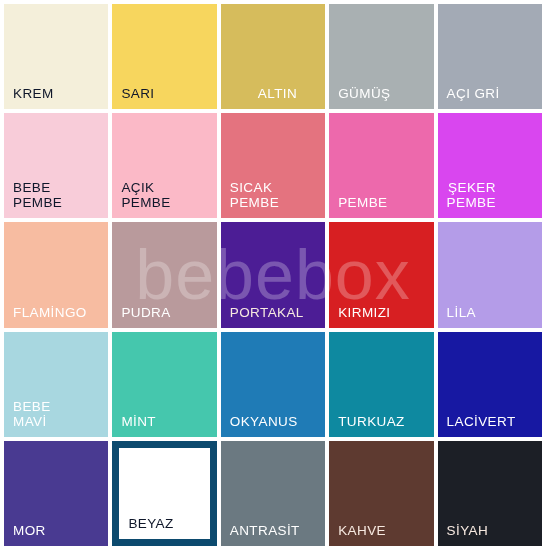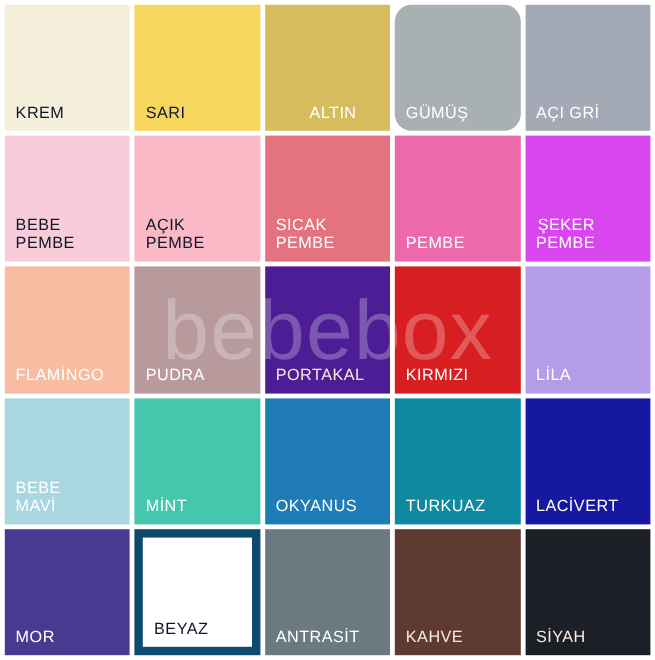--- a/index.html
+++ b/index.html
@@ -96,21 +96,21 @@
   <div id="swatch-grid">
       <div class="swatch" style="background-color: rgb(244, 239, 218);">
         <span class="swatch-label label-dark">KREM</span>
       </div>
       <div class="swatch" style="background-color: rgb(247, 214, 94);">
         <span class="swatch-label label-dark">SARI</span>
       </div>
       <div class="swatch" style="background-color: rgb(214, 188, 92); justify-content: center;">
         <span class="swatch-label label-light">ALTIN</span>
       </div>
-      <div class="swatch" style="background-color: rgb(169, 176, 178); border-radius: 14px;">
+      <div class="swatch" style="background-color: rgb(169, 176, 178);">
         <span class="swatch-label label-light">GÜMÜŞ</span>
       </div>
       <div class="swatch" style="background-color: rgb(163, 170, 181);">
         <span class="swatch-label label-light">AÇI GRİ</span>
       </div>
       <div class="swatch" style="background-color: rgb(248, 204, 217);">
         <span class="swatch-label label-dark">BEBE
 PEMBE</span>
       </div>
       <div class="swatch" style="background-color: rgb(251, 185, 199);">

